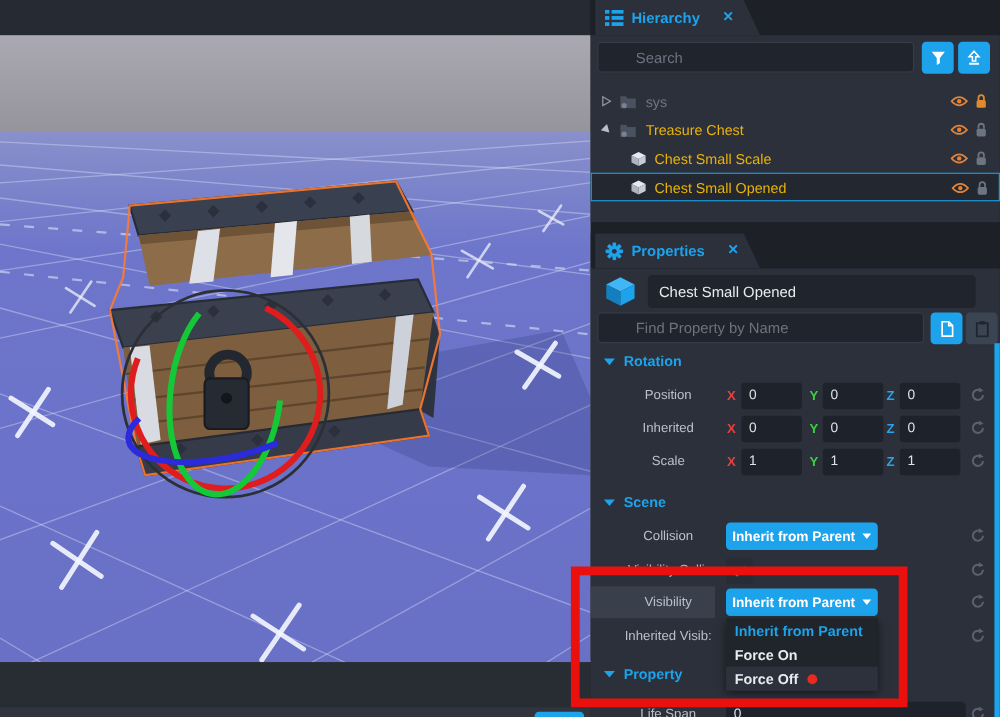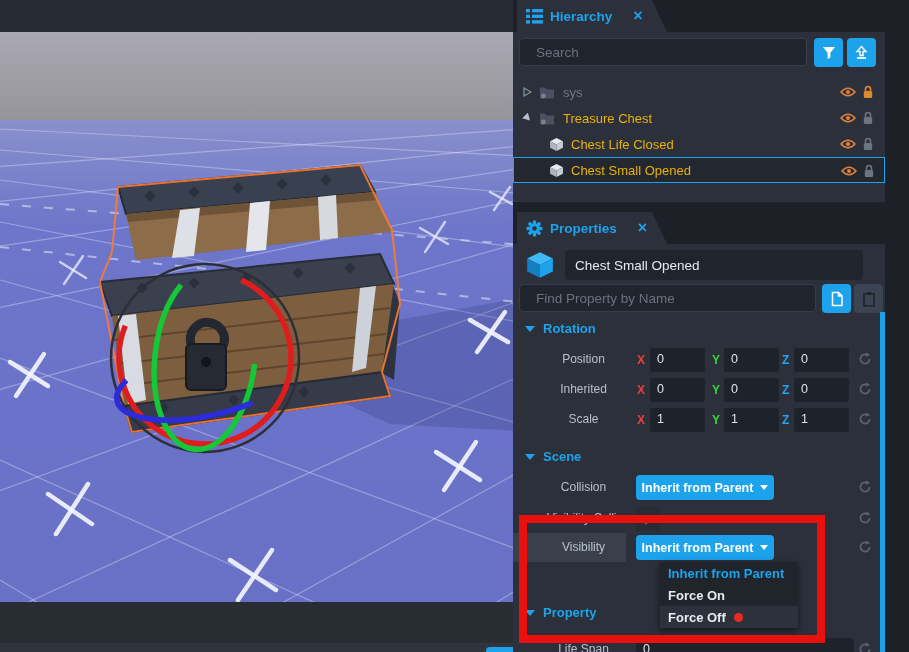--- a/index.html
+++ b/index.html
@@ -14,35 +14,35 @@
            background:linear-gradient(#aaa9b3 0%, #96959c 15%, #92919a 16%, #92919a 100%); }
   #floor { left:0; top:88px; width:537px; height:482px;
            background:linear-gradient(#8990cb 0%, #6d76ca 22%, #6a73c9 60%, #6971c6 100%); }
   #floor-grid, #chest-svg { position:absolute; }
   #vp-bottombar { left:0; top:602px; width:537px; height:41px; background:#282c33; }
   #vp-strip { left:0; top:643px; width:537px; height:9px; background:#2f343d; }
   #vp-nub { left:486px; top:647px; width:45px; height:6px; background:#1ca3ec;
             border-radius:4px 4px 0 0; }
 
   
-  #rightcol { left:513px; top:0; width:372px; height:600px; background:#1d2127; }
+  #rightcol { left:537px; top:0; width:372px; height:600px; background:#1d2127; }
 
   .tabbar { position:absolute; left:0; width:372px; height:32px; background:#1d2127; }
   .tab { position:absolute; left:4px; top:0; width:150px; height:32px; background:#2b303a;
          clip-path:polygon(0 0, calc(100% - 15px) 0, 100% 100%, 0 100%);
          display:flex; align-items:center; padding-left:9px; gap:7px; }
   .tab-label { color:#1ca3ec; font-size:13.5px; font-weight:bold; }
   .tab-close { color:#1ca3ec; font-size:16px; font-weight:bold; margin-left:14px; cursor:pointer; line-height:1; }
 
   .panelbody { position:absolute; left:0; width:372px; background:#2b303a; }
   #hier-body { top:32px; height:170px; }
   #props-body { top:244px; height:408px; overflow:hidden; }
 
   .searchbox { position:absolute; background:#20242c; border:1px solid #363d49; border-radius:4px;
-               color:#e6e9ee; font-size:13.5px; padding:0 6px 0 16px;
+               color:#e6e9ee; font-size:13.5px; padding:0 6px 0 34px;
                font-family:"Liberation Sans", sans-serif; }
   .searchbox::placeholder { color:#6b7380; }
   .mag { position:absolute; width:16px; height:16px; }
   .sqbtn { position:absolute; width:29px; height:29px; border-radius:4px; background:#1ca3ec;
            display:flex; align-items:center; justify-content:center; cursor:pointer; }
   .sqbtn.darkbtn { background:#3b4452; }
 
   
   .trow { position:absolute; left:0; width:372px; height:26px; display:flex; align-items:center; }
   .trow .lbl { font-size:13px; color:#eab308; }
@@ -302,21 +302,21 @@
         <rect x="1.8" y="6" width="8.4" height="7" rx="1.5" fill="#6c7582"></rect>
       </svg>
     </div>
 
     <div class="trow" style="top:99px">
       <svg style="margin-left:36px" width="15" height="15" viewBox="0 0 14 14">
         <polygon points="7,1 13,4 7,7 1,4" fill="#e6e9ee"></polygon>
           <polygon points="1,4 7,7 7,13 1,10" fill="#aeb5c0"></polygon>
           <polygon points="13,4 7,7 7,13 13,10" fill="#c6ccd6"></polygon>
       </svg>
-      <span class="lbl" style="margin-left:7px">Chest Life Closed</span>
+      <span class="lbl" style="margin-left:7px">Chest Small Scale</span>
       <svg class="eye" width="16" height="12" viewBox="0 0 16 12">
         <path d="M1,6 Q8,-1.5 15,6 Q8,13.5 1,6 z" fill="none" stroke="#e0823a" stroke-width="1.6"></path>
           <circle cx="8" cy="6" r="2" fill="#e0823a"></circle>
       </svg>
       <svg class="lock" width="12" height="14" viewBox="0 0 12 14">
         <path d="M3.5,6 V4 a2.5,2.5 0 0 1 5,0 V6" fill="none" stroke="#6c7582" stroke-width="1.6"></path>
         <rect x="1.8" y="6" width="8.4" height="7" rx="1.5" fill="#6c7582"></rect>
       </svg>
     </div>
 
@@ -464,20 +464,27 @@
       <div class="ddbtn">
         <span>Inherit from Parent</span>
         <span class="caret"></span>
       </div>
       <svg class="reset" width="16" height="16" viewBox="0 0 16 16">
         <path d="M12.6,8 a4.6,4.6 0 1 1 -2.1,-3.9" fill="none" stroke="#5a6270" stroke-width="1.8"></path>
         <polygon points="9.2,1.2 13.2,4.2 8.8,5.6" fill="#5a6270"></polygon>
       </svg>
     </div>
 
+    <div class="prow" style="top:321px">
+      <span class="plabel">Inherited Visib:</span>
+      <svg class="reset" width="16" height="16" viewBox="0 0 16 16">
+        <path d="M12.6,8 a4.6,4.6 0 1 1 -2.1,-3.9" fill="none" stroke="#5a6270" stroke-width="1.8"></path>
+        <polygon points="9.2,1.2 13.2,4.2 8.8,5.6" fill="#5a6270"></polygon>
+      </svg>
+    </div>
 
     <div class="sechdr" style="top:361px">
       <span class="tri"></span>
       <span class="t">Property</span>
     </div>
 
     <div class="prow" style="top:392px">
       <span class="plabel">Life Span</span>
       <div class="numfield" style="left:123px;width:218px;height:26px;border-radius:4px">0</div>
       <svg class="reset" width="16" height="16" viewBox="0 0 16 16">

